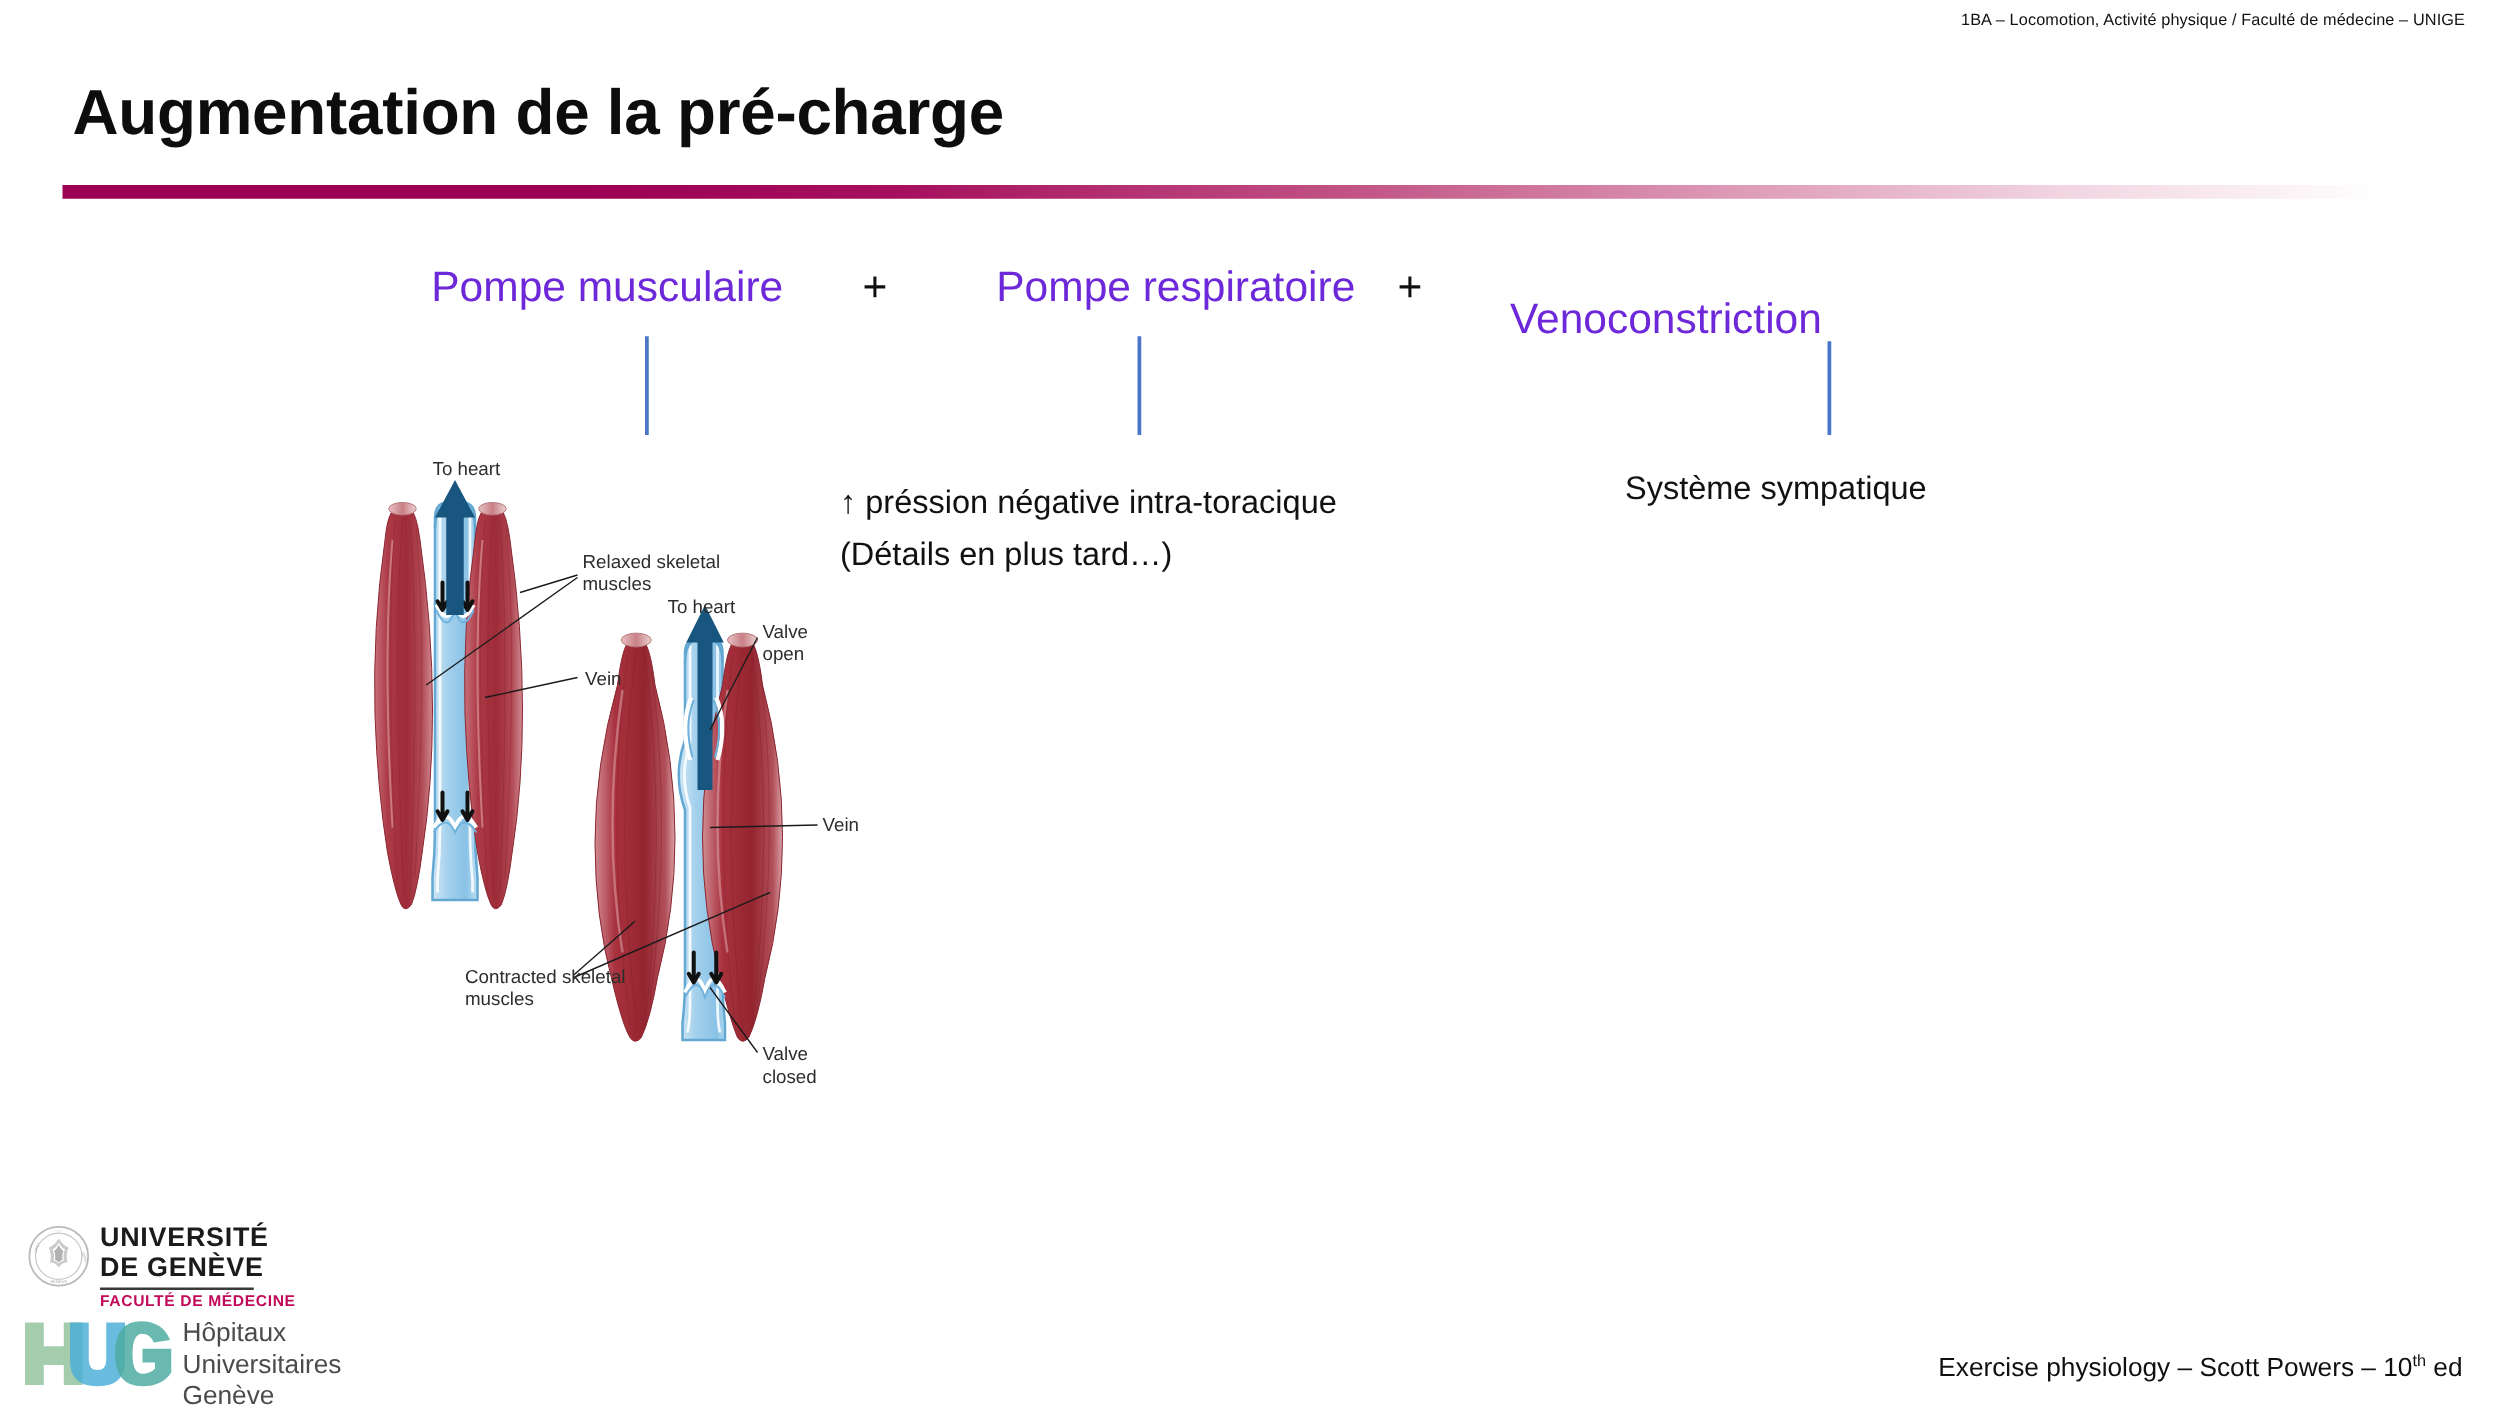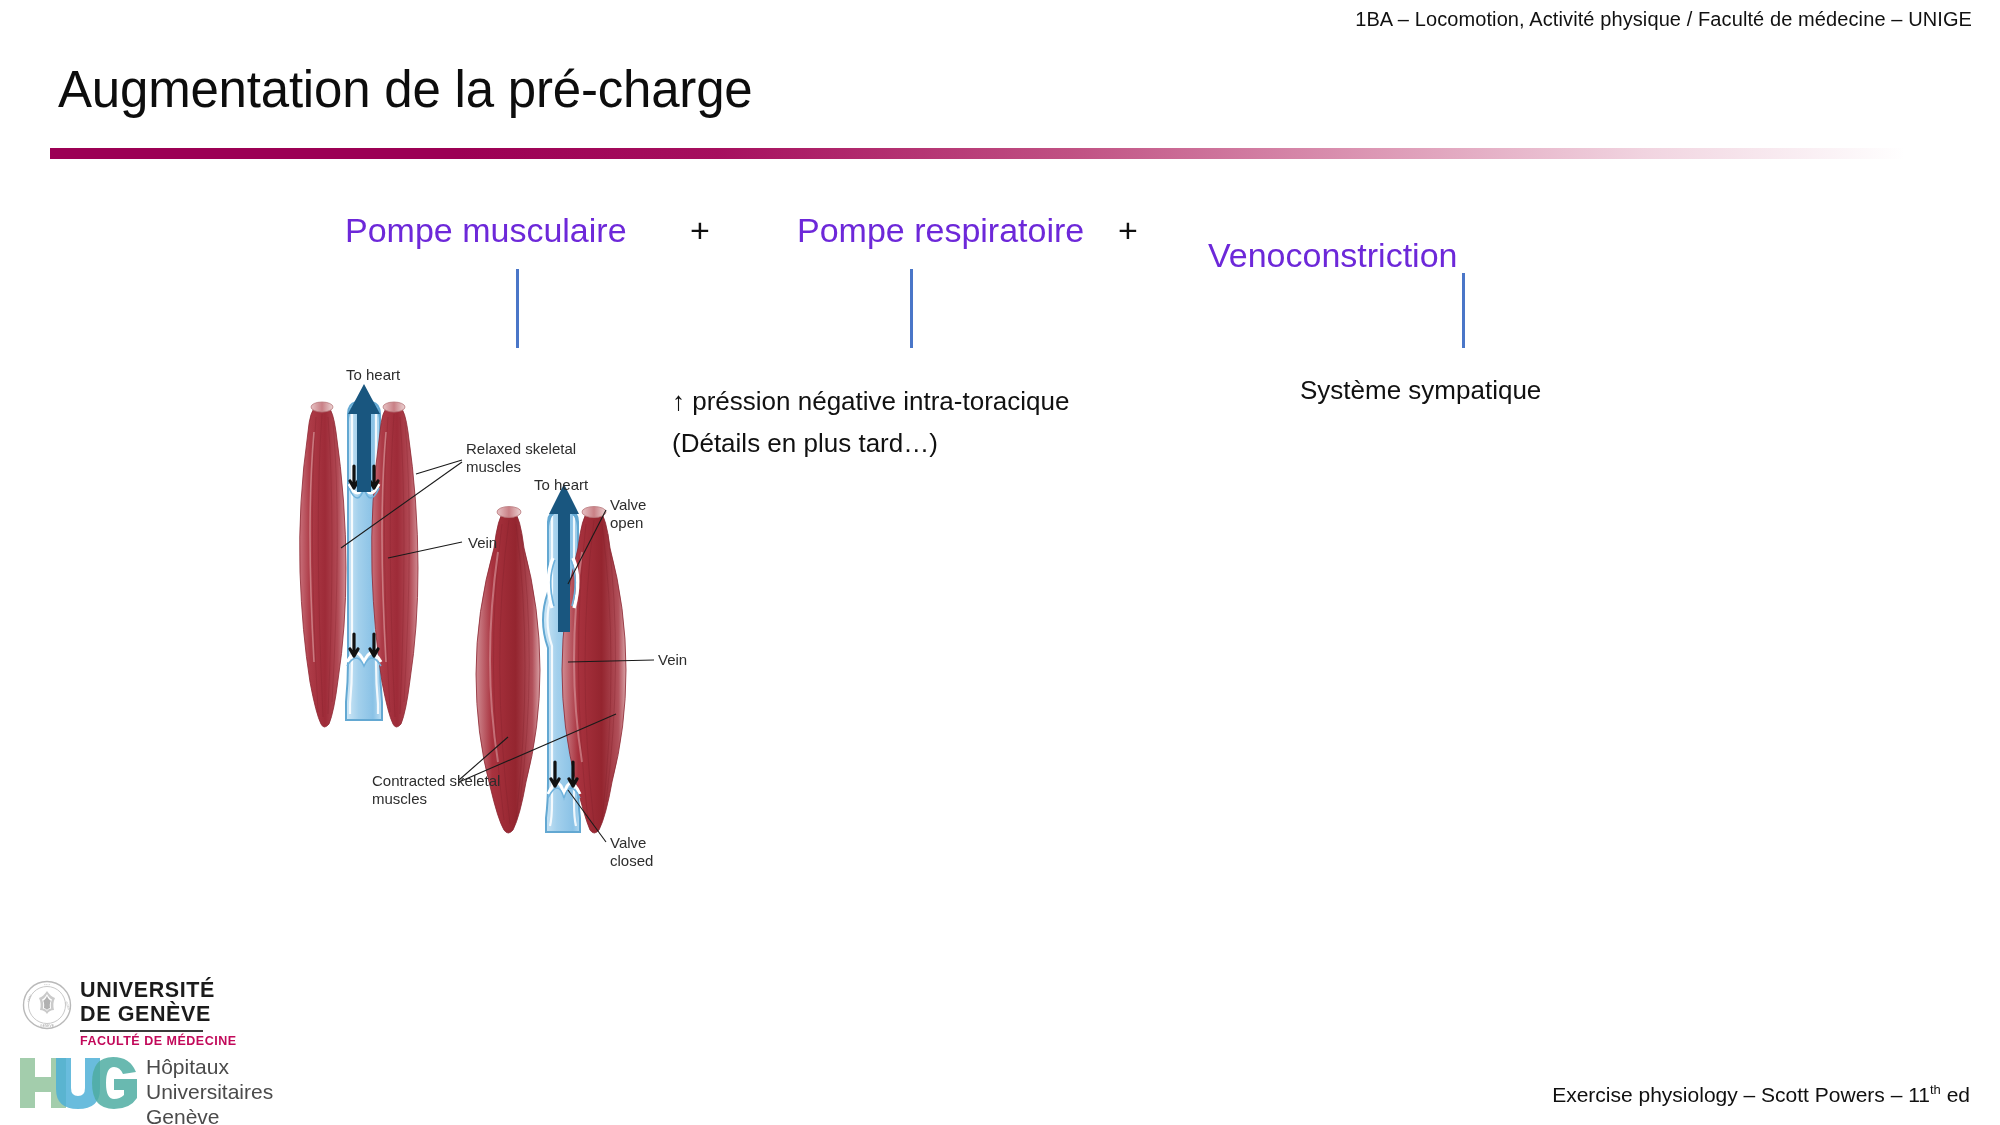--- a/index.html
+++ b/index.html
@@ -16,32 +16,32 @@
     height: 1125px;
     background: #ffffff;
     overflow: hidden;
   }
 
   
   .course-header {
     position: absolute;
     top: 8px;
     right: 28px;
-    font-size: 20px;
+    font-size: 13px;
     color: #111111;
     letter-spacing: 0.1px;
     white-space: nowrap;
   }
 
   .slide-title {
     position: absolute;
     left: 58px;
     top: 60px;
     font-size: 51px;
-    font-weight: 400;
+    font-weight: 700;
     color: #0d0d0d;
     letter-spacing: -0.2px;
     white-space: nowrap;
   }
 
   .title-rule {
     position: absolute;
     left: 50px;
     top: 148px;
     width: 1855px;
@@ -416,15 +416,15 @@
                  Q102,15 105,22 Z" fill="#3FA69A" opacity="0.85"></path>
       </g>
     </svg>
     <div class="hug-word">
       <div>Hôpitaux</div>
       <div>Universitaires</div>
       <div>Genève</div>
     </div>
   </div>
 
-  <div class="ref-footer"><span>Exercise physiology – Scott Powers – 11</span><sup>th</sup><span> ed</span></div>
+  <div class="ref-footer"><span>Exercise physiology – Scott Powers – 10</span><sup>th</sup><span> ed</span></div>
 
 </div>
 
 </body></html>

